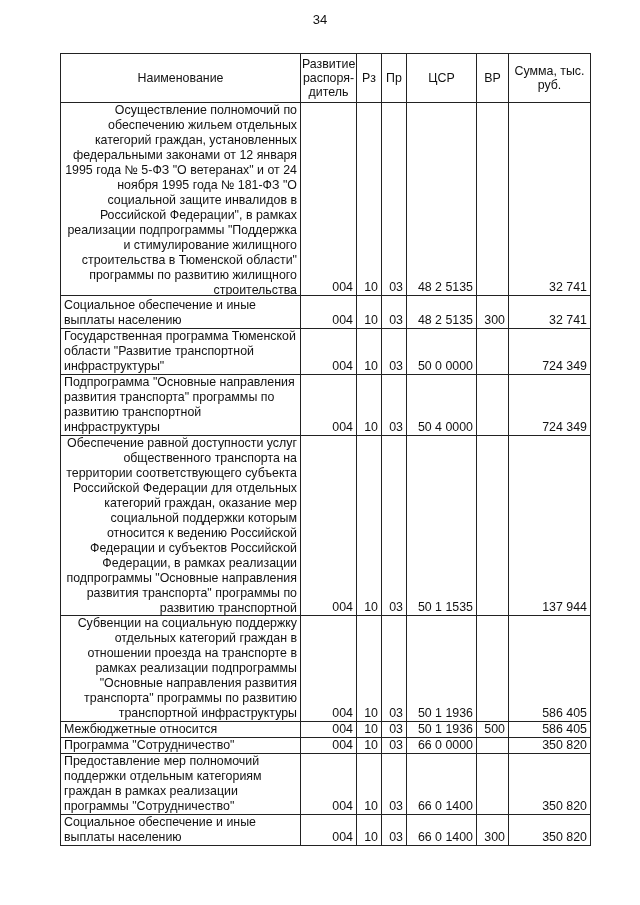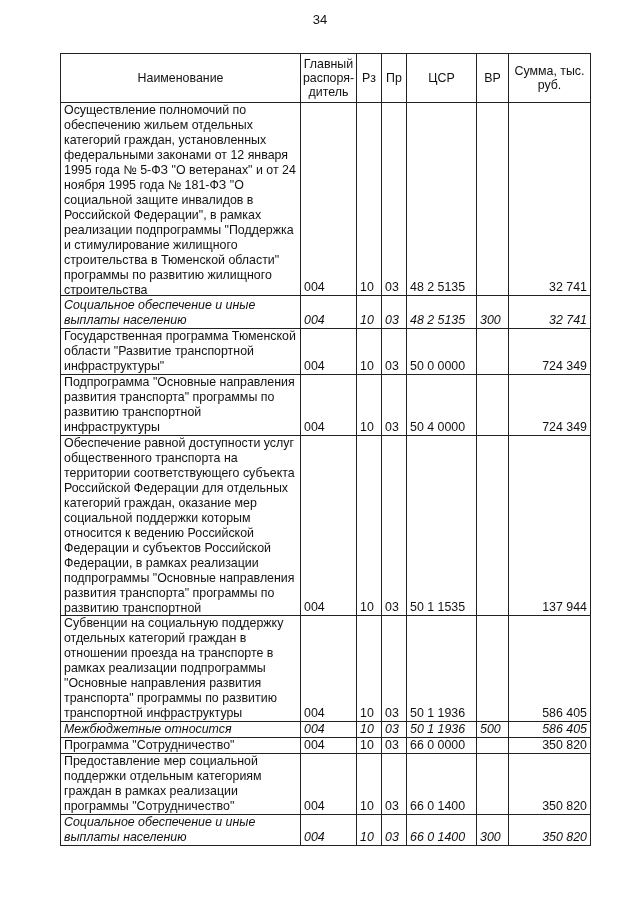--- a/index.html
+++ b/index.html
@@ -6,24 +6,24 @@
   body { width: 640px; height: 905px; position: relative; overflow: hidden;
          font-family: "Liberation Sans", sans-serif; color: #111; }
   .page-num { position: absolute; top: 12px; left: 0; width: 640px; text-align: center;
               font-size: 13px; }
   table.budget { position: absolute; left: 60px; top: 53px; border-collapse: collapse;
                  table-layout: fixed; width: 530px; }
   table.budget td, table.budget th { border: 1px solid #222; padding: 0 3px; font-size: 12.4px;
                  line-height: 15px; vertical-align: bottom; overflow: hidden; font-weight: normal; }
   table.budget th { vertical-align: middle; text-align: center; line-height: 14px; padding: 1px 1px; }
   td.name { text-align: left; vertical-align: top; padding-left: 2px; }
-  td.name .clip { display: block; overflow: hidden; }
-  td.c { text-align: left; }
+  td.name .clip { display: block; overflow: hidden; text-align: right; }
+  td.c { text-align: right; }
   td.r { text-align: right; }
-  tr.italic td { font-style: italic; }
+  tr.italic td { }
   col.c-name { width: 240px; }
   col.c-gl { width: 56px; }
   col.c-rz { width: 25px; }
   col.c-pr { width: 25px; }
   col.c-csr { width: 70px; }
   col.c-vr { width: 32px; }
   col.c-sum { width: 82px; }
   tr.h-head { height: 49px; }
   tr.h1 { height: 193px; }
   tr.h2 { height: 33px; }
@@ -51,21 +51,21 @@
       <col class="c-gl">
       <col class="c-rz">
       <col class="c-pr">
       <col class="c-csr">
       <col class="c-vr">
       <col class="c-sum">
   </colgroup>
   <thead>
     <tr class="h-head">
       <th>Наименование</th>
-      <th>Главный распоря-дитель</th>
+      <th>Развитие распоря-дитель</th>
       <th>Рз</th>
       <th>Пр</th>
       <th>ЦСР</th>
       <th>ВР</th>
       <th>Сумма, тыс. руб.</th>
     </tr>
   </thead>
   <tbody>
     <tr class="h1">
       <td class="name">
@@ -139,21 +139,21 @@
     <tr class="h9">
       <td class="name">Программа "Сотрудничество"</td>
       <td class="c">004</td>
       <td class="c">10</td>
       <td class="c">03</td>
       <td class="c">66 0 0000</td>
       <td class="c"></td>
       <td class="r">350 820</td>
     </tr>
     <tr class="h10">
-      <td class="name">Предоставление мер социальной поддержки отдельным категориям граждан в рамках реализации программы "Сотрудничество"</td>
+      <td class="name">Предоставление мер полномочий поддержки отдельным категориям граждан в рамках реализации программы "Сотрудничество"</td>
       <td class="c">004</td>
       <td class="c">10</td>
       <td class="c">03</td>
       <td class="c">66 0 1400</td>
       <td class="c"></td>
       <td class="r">350 820</td>
     </tr>
     <tr class="h11 italic">
       <td class="name">Социальное обеспечение и иные выплаты населению</td>
       <td class="c">004</td>

